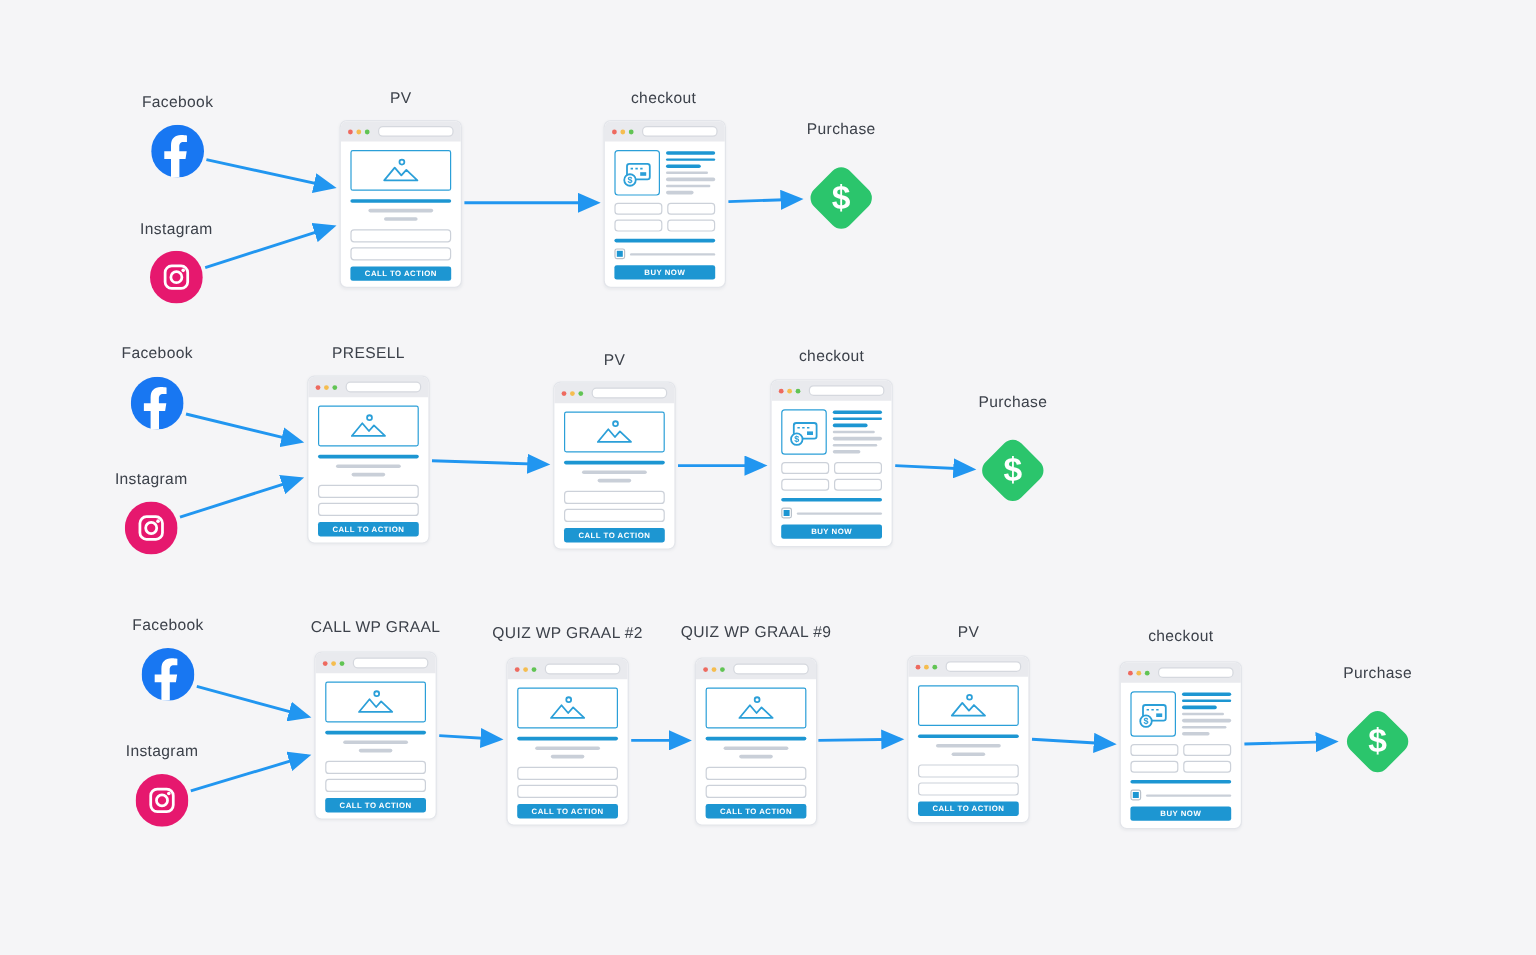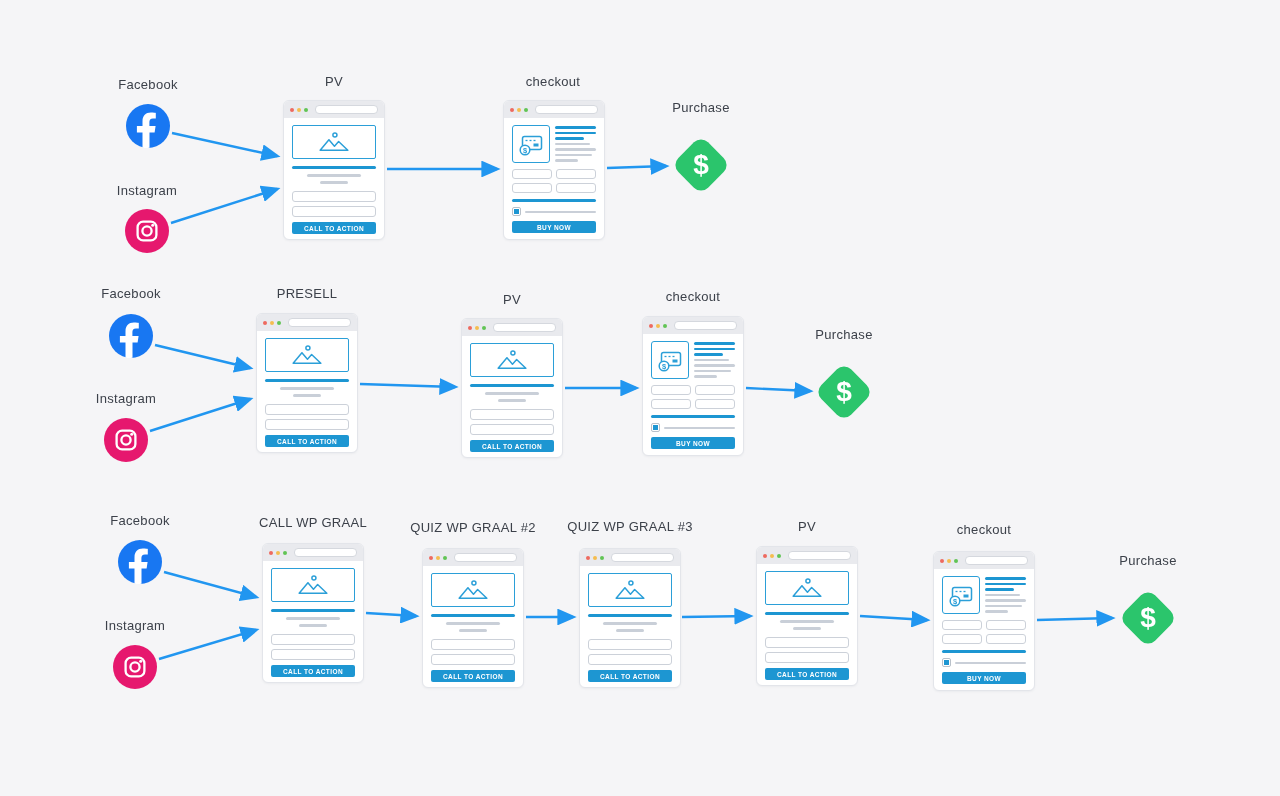--- a/index.html
+++ b/index.html
@@ -439,21 +439,21 @@
       </div>
       <div class="line blue m-t7"></div>
       <div class="line gray m-t5 w64 center"></div>
       <div class="line gray m-t4 w34 center"></div>
       <div class="input m-t7"></div>
       <div class="input m-t4"></div>
       <div class="btn m-t5">CALL TO ACTION</div>
     </div>
   </div>
 
-  <div class="node-label" style="left:630px; top:519px">QUIZ WP GRAAL #3</div>
+  <div class="node-label" style="left:630px; top:519px">QUIZ WP GRAAL #9</div>
   <div class="window" style="left:579px; top:548px">
     <div class="chrome">
       <span class="dot red"></span>
       <span class="dot yellow"></span>
       <span class="dot green"></span>
       <span class="urlbar"></span>
     </div>
     <div class="w-body">
       <div class="img-box">
         <svg viewBox="0 0 44 26" fill="none" stroke="#2b9fd8" stroke-width="1.6" stroke-linejoin="round">

